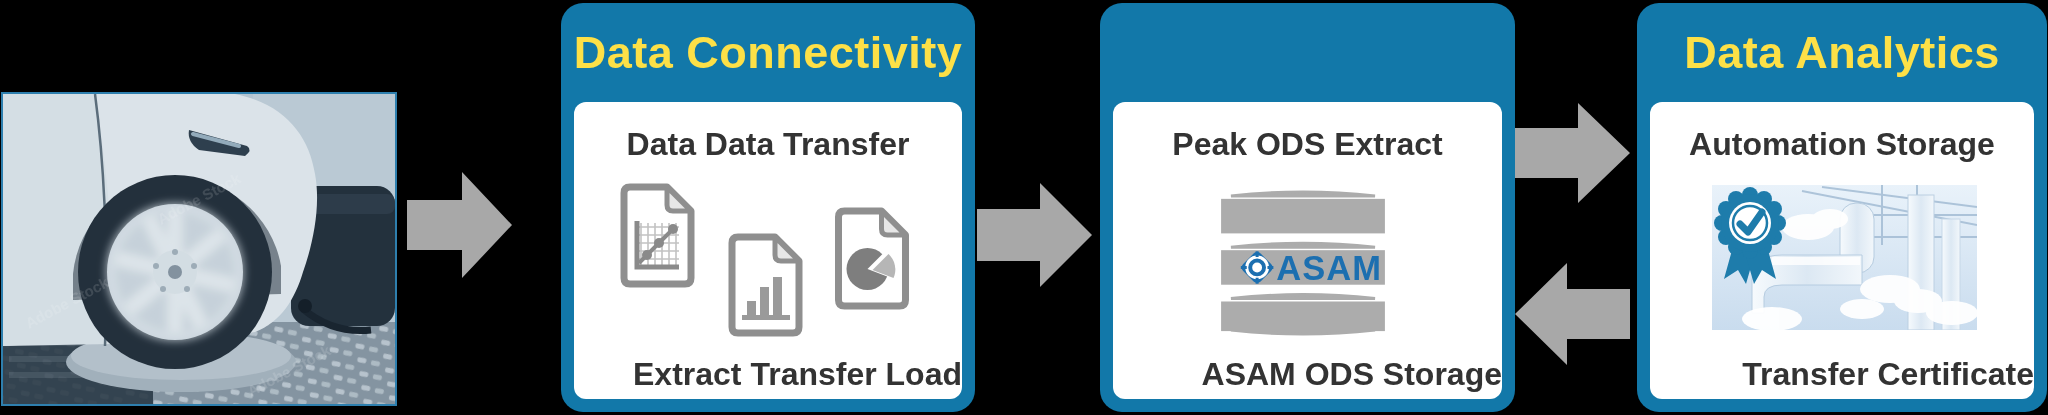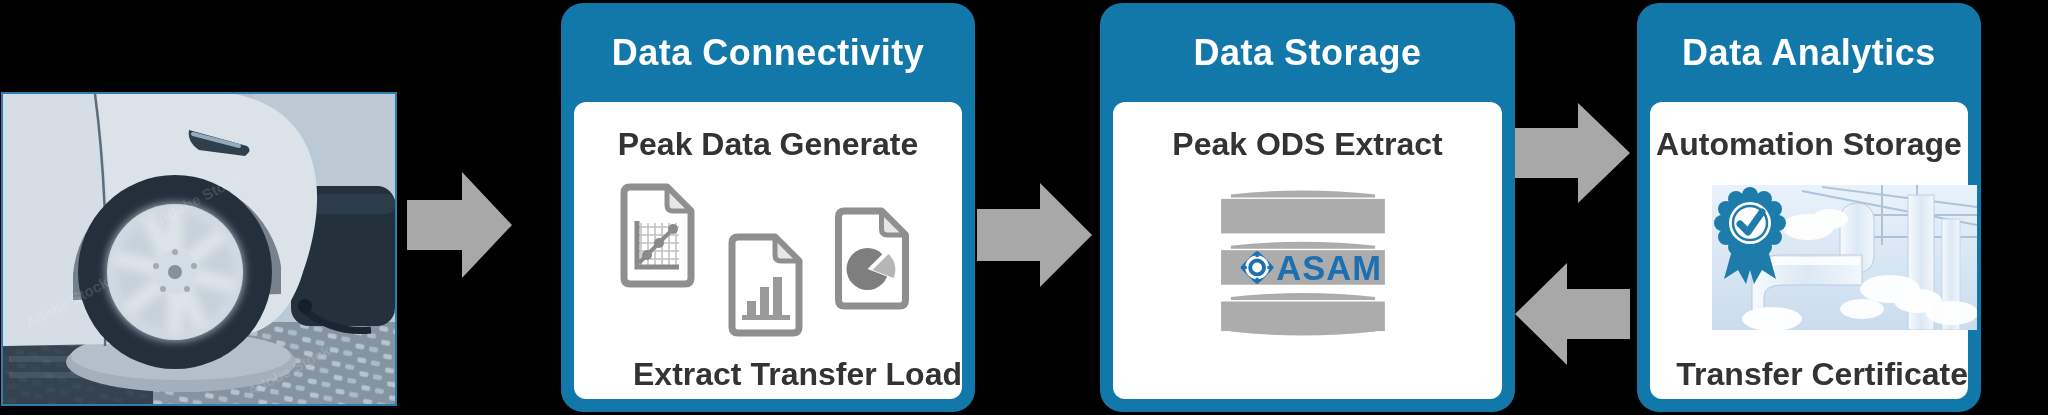--- a/index.html
+++ b/index.html
@@ -17,21 +17,21 @@
   .photo svg{display:block;}
   .wm{position:absolute;color:#fff;opacity:.13;font-size:15px;font-weight:700;
       transform:rotate(-28deg);white-space:nowrap;pointer-events:none;}
 
   
   .arrows{position:absolute;left:0;top:0;width:2048px;height:415px;pointer-events:none;}
 
   
   .stage{position:absolute;top:3px;height:409px;background:var(--accent_blue);border-radius:22px;}
   .stage-title{position:absolute;left:0;right:0;top:0;height:99px;line-height:99px;
-               text-align:center;color:#ffffff;font-size:36px;font-weight:700;letter-spacing:.5px;}
+               text-align:center;color:#fde047;font-size:45px;font-weight:700;letter-spacing:.5px;}
   .panel{position:absolute;left:13px;right:13px;top:99px;bottom:13px;
          background:var(--panel_white);border-radius:12px;}
   .label{position:absolute;left:0;right:0;text-align:center;color:var(--text_dark);
          font-weight:700;font-size:32px;line-height:40px;}
   .label.top{top:22px;}
   .label.bottom{bottom:5px;text-align:right;}
   .abs{position:absolute;}
 </style>
 </head>
 <body>
@@ -113,21 +113,21 @@
   <svg class="arrows">
     <polygon fill="var(--arrow_gray)" points="407,200 462,200 462,172 512,225 462,278 462,250 407,250"></polygon>
     <polygon fill="var(--arrow_gray)" points="977,209 1040,209 1040,183 1092,235 1040,287 1040,261 977,261"></polygon>
     <polygon fill="var(--arrow_gray)" points="1515,128 1578,128 1578,103 1630,153 1578,203 1578,178 1515,178"></polygon>
     <polygon fill="var(--arrow_gray)" points="1630,289 1567,289 1567,263 1515,314 1567,365 1567,339 1630,339"></polygon>
   </svg>
 
   <section class="stage" style="left:561px;width:414px;">
     <h2 class="stage-title">Data Connectivity</h2>
     <div class="panel">
-      <div class="label top">Peak Data Generate</div>
+      <div class="label top">Data Data Transfer</div>
 
       <svg class="abs" style="left:43px;top:81px" width="80" height="105" viewBox="0 0 80 105">
         <path d="M13 4 H50 L74 28 V95 Q74 101 68 101 H13 Q7 101 7 95 V10 Q7 4 13 4 Z" fill="#fff" stroke="var(--icon_gray)" stroke-width="7" stroke-linejoin="round"></path>
         <path d="M50 4 V22 Q50 28 56 28 H74 Z" fill="#E7E7E7" stroke="var(--icon_gray)" stroke-width="5" stroke-linejoin="round"></path>
         <g stroke="#C2C2C2" stroke-width="1.6">
           <path d="M24 40 V84 M31 40 V84 M38 40 V84 M45 40 V84 M52 40 V84 M59 40 V84"></path>
           <path d="M20 44 H62 M20 52 H62 M20 60 H62 M20 68 H62 M20 76 H62"></path>
         </g>
         <path d="M20 38 V84 H62" stroke="#8A8A8A" stroke-width="5" fill="none"></path>
         <path d="M22 80 L58 44" stroke="#8A8A8A" stroke-width="4"></path>
@@ -153,21 +153,20 @@
         <circle cx="36" cy="62" r="21" fill="#7E7E7E"></circle>
         <path d="M36 62 L52 46 A21 21 0 0 1 57 70 Z" fill="#fff"></path>
         <path d="M41 63 L57 47 A21 21 0 0 1 62 71 Z" fill="#B6B6B6"></path>
       </svg>
 
       <div class="label bottom">Extract Transfer Load</div>
     </div>
   </section>
 
   <section class="stage" style="left:1100px;width:415px;">
-    <h2 class="stage-title">Data Storage</h2>
     <div class="panel">
       <div class="label top">Peak ODS Extract</div>
 
       <svg class="abs" style="left:105px;top:86px" width="170" height="150" viewBox="0 0 170 152">
         <g fill="var(--slab_gray)">
           <path d="M12 8 Q85 0 158 8 Z" stroke="var(--slab_gray)" stroke-width="3"></path>
           <rect x="2" y="11" width="166" height="35"></rect>
           <path d="M12 60 Q85 52 158 60 Z" stroke="var(--slab_gray)" stroke-width="3"></path>
           <rect x="2" y="63" width="166" height="35"></rect>
           <path d="M12 112 Q85 104 158 112 Z" stroke="var(--slab_gray)" stroke-width="3"></path>
@@ -179,24 +178,25 @@
           <rect x="26" y="68" width="25" height="25" rx="5" fill="var(--asam_blue)" transform="rotate(45 38.5 80.5)"></rect>
           <circle cx="38.5" cy="80.5" r="12" fill="#fff"></circle>
           <circle cx="38.5" cy="80.5" r="7" fill="none" stroke="var(--asam_blue)" stroke-width="4"></circle>
           <g stroke="var(--asam_blue)" stroke-width="3">
             <path d="M38.5 64 V70 M38.5 91 V97 M22 80.5 H28 M49 80.5 H55"></path>
           </g>
           <text x="58" y="93" font-family="Liberation Sans, sans-serif" font-size="35" font-weight="800" fill="var(--asam_blue)" letter-spacing="1">ASAM</text>
         </g>
       </svg>
 
+      <div class="label bottom">ASAM ODS Storage</div>
     </div>
   </section>
 
-  <section class="stage" style="left:1637px;width:344px;">
+  <section class="stage" style="left:1637px;width:410px;">
     <h2 class="stage-title">Data Analytics</h2>
     <div class="panel">
       <div class="label top">Automation Storage</div>
 
       <svg class="abs" style="left:62px;top:83px" width="265" height="145" viewBox="0 0 265 145">
         <defs>
           <linearGradient id="sky3" x1="0" y1="0" x2="0" y2="1">
             <stop offset="0" stop-color="#E9F2FA"></stop>
               <stop offset="1" stop-color="#C9DCEE"></stop>
           </linearGradient>

